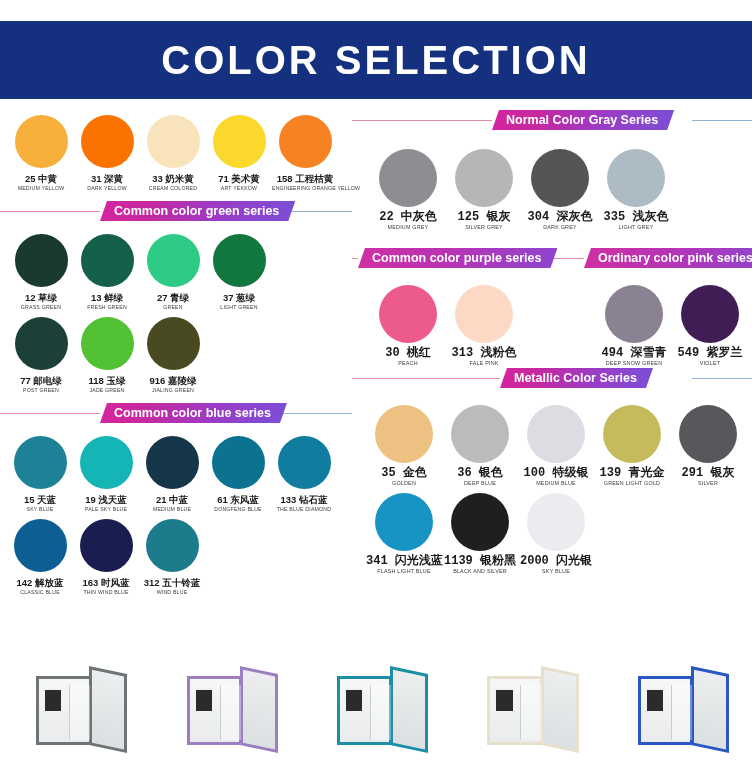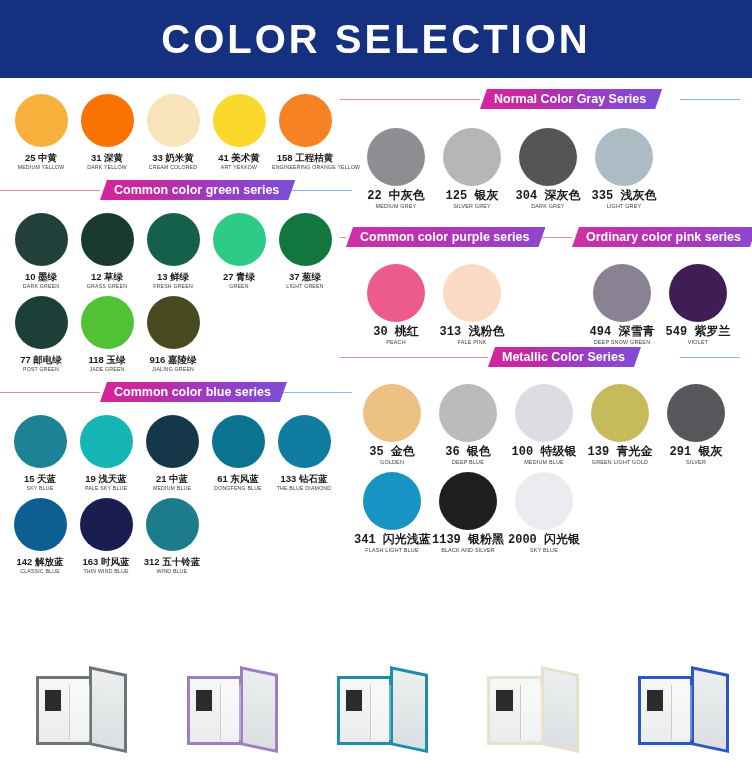--- a/index.html
+++ b/index.html
@@ -8,21 +8,21 @@
     background:#ffffff;
     font-family:"Liberation Sans","DejaVu Sans",sans-serif;
     overflow:hidden;
     position:relative;
   }
 
   
   .title-bar{
     height:78px;
     background:#15307e;
-    display:flex;align-items:center;justify-content:center;
+    display:flex;align-items:center;justify-content:center;margin-top:21px;
   }
   .title-bar h1{
     margin:0;
     color:#ffffff;
     font-size:40px;
     font-weight:bold;
     letter-spacing:3px;
     font-family:"Liberation Sans","DejaVu Sans",sans-serif;
   }
 
@@ -32,21 +32,21 @@
     width:752px;
     height:565px;
     box-sizing:border-box;
   }
   .col{
     position:absolute;
     top:0;
     box-sizing:border-box;
   }
   .col-left{left:0;width:352px;height:565px;}
-  .col-right{left:340px;width:400px;height:565px;}
+  .col-right{left:352px;width:400px;height:565px;}
 
   
   .banner-row{
     position:relative;
     height:22px;
     display:flex;align-items:center;
     margin:0;
   }
   .rule{
     position:absolute;
@@ -196,46 +196,41 @@
               <div class="cn">31 深黄</div>
               <div class="en">DARK YELLOW</div>
             </div>
             <div class="swatch">
               <span class="dot" style="background: rgb(248, 227, 187);"></span>
               <div class="cn">33 奶米黄</div>
               <div class="en">CREAM COLORED</div>
             </div>
             <div class="swatch">
               <span class="dot" style="background: rgb(251, 216, 44);"></span>
-              <div class="cn">41 美术黄</div>
+              <div class="cn">71 美术黄</div>
               <div class="en">ART YEKKOW</div>
             </div>
             <div class="swatch">
               <span class="dot" style="background: rgb(246, 130, 36);"></span>
               <div class="cn">158 工程桔黄</div>
               <div class="en">ENGINEERING ORANGE YELLOW</div>
             </div>
           </div>
         </div>
       </div>
       <div style="position: relative; margin-top: 8px;">
         <div class="banner-row">
           <div class="rule rule-left" style="left: 0px; width: 100px;"></div>
           <div class="banner" style="margin-left: 100px;">Common color green series</div>
           <div class="rule rule-right" style="right: 0px; width: 80px;"></div>
         </div>
       </div>
       <div style="padding: 6px 8px 0px;">
         <div>
           <div class="swatch-grid">
-            <div class="swatch">
-              <span class="dot" style="background: rgb(34, 64, 58);"></span>
-              <div class="cn">10 墨绿</div>
-              <div class="en">DARK GREEN</div>
-            </div>
             <div class="swatch">
               <span class="dot" style="background: rgb(25, 58, 44);"></span>
               <div class="cn">12 草绿</div>
               <div class="en">GRASS GREEN</div>
             </div>
             <div class="swatch">
               <span class="dot" style="background: rgb(20, 96, 74);"></span>
               <div class="cn">13 鲜绿</div>
               <div class="en">FRESH GREEN</div>
             </div>

